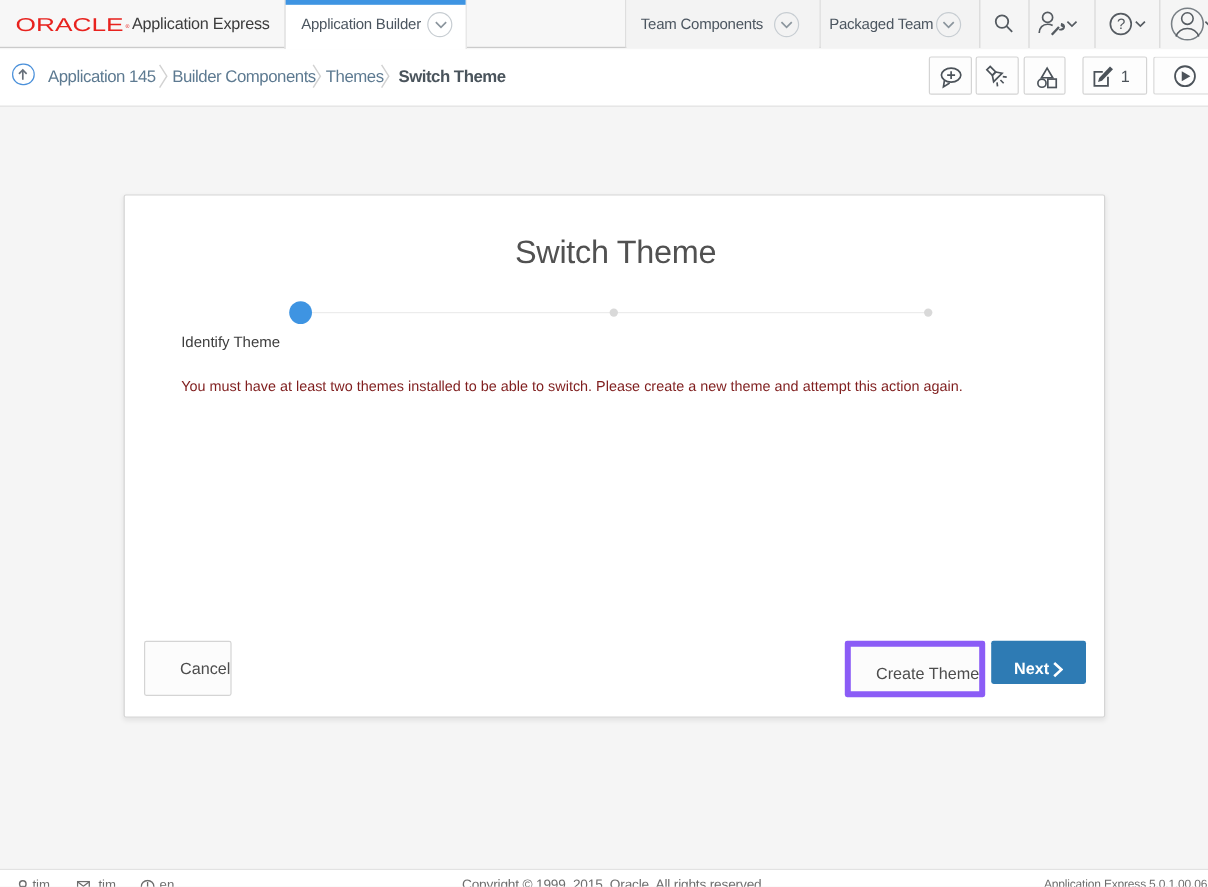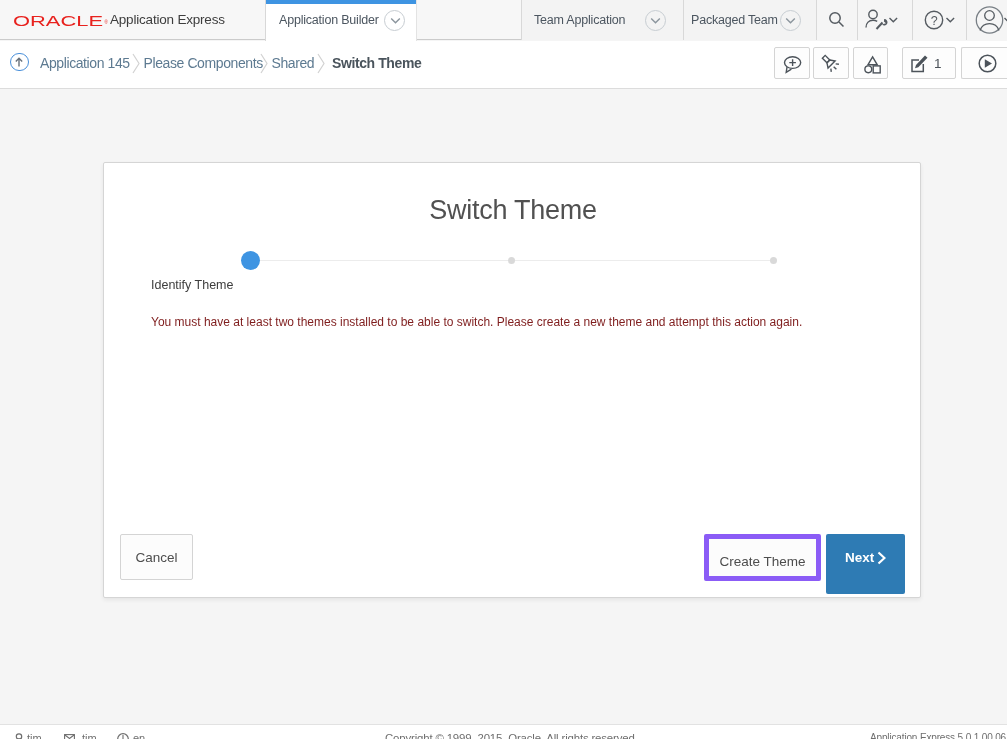--- a/index.html
+++ b/index.html
@@ -13,21 +13,21 @@
 #logo { position:absolute; left:13px; top:0; height:40px; display:flex; align-items:center; }
 #ae { position:absolute; left:110px; top:0; height:40px; line-height:40px;
   font-size:13.5px; letter-spacing:-0.2px; color:#3d3d3d;text-align:center; }
 .vsep { position:absolute; top:0; width:1px; height:40px; background:#d8d8d8; }
 .tab { position:absolute; top:0; height:40px; background:#f3f3f3; }
 .lbl { position:absolute; top:0; height:40px; line-height:41px; font-size:12.5px; letter-spacing:-0.2px; color:#4c5660; }
 .cir { position:absolute; top:9.5px; width:21px; height:21px; border:1px solid #c7cdd2;
   border-radius:50%; background:transparent; }
 .cir svg { position:absolute; left:2.5px; top:2.5px; }
 #tab-active { position:absolute; left:237px; top:0; width:152px; height:41px; background:#fff;
-  border-left:1px solid #d8d8d8; border-right:1px solid #e3e3e3;margin-left:28px; }
+  border-left:1px solid #d8d8d8; border-right:1px solid #e3e3e3; }
 #tab-active .blue { position:absolute; left:0; top:0; width:100%; height:4px; background:#3e94e2; }
 .hicon { position:absolute; top:0; height:40px; }
 
 #crumb { position:absolute; left:0; top:41px; width:1007px; height:48px; background:#fff;
   border-bottom:1px solid #dcdcdc; }
 #upcir { position:absolute; left:10px; top:11.7px; width:18.8px; height:18.8px; border:1.6px solid #4a90da; border-radius:50%; }
 .bc { position:absolute; top:0; height:47px; line-height:45px; font-size:14px; letter-spacing:-0.4px; color:#5d7a91; }
 .bcsep { position:absolute; top:12px; width:8px; height:21px; }
 .tbtn { position:absolute; top:6px; height:32px; background:#fdfdfd; border:1px solid #d4d4d4; border-radius:2px; }
 
@@ -39,26 +39,26 @@
 
 #track { position:absolute; left:147px; top:97px; width:523px; height:1px; background:#ececec; }
 .dot { position:absolute; border-radius:50%; }
 #dot1 { left:136.5px; top:87.5px; width:19px; height:19px; background:#3e94e2; }
 #dot2 { left:403.5px; top:94px; width:7px; height:7px; background:#d9d9d9; }
 #dot3 { left:666px; top:94px; width:7px; height:7px; background:#d9d9d9; }
 #steplbl { position:absolute; left:47px; top:115px; width:200px; 
   font-size:12.5px; font-weight:normal; color:#3d3d3d; }
 #msg { position:absolute; left:47px; top:152px; font-size:12px; color:#7f1d1d;text-align:right; }
 
-.btn { position:absolute; border-radius:2px; font-size:13.5px; text-align:center; }
+.btn { position:absolute; border-radius:2px; font-size:13.5px; text-align:right; }
 #btn-cancel { left:16px; top:371px; width:73px; height:46px; line-height:45px;
   background:#fcfcfc; border:1px solid #d4d4d4; color:#4d4d4d; }
 #btn-create { left:600px; top:371px; width:117px; height:47px; line-height:46px;
   background:#fcfcfc; border:5px solid #8b5cf6; color:#4d4d4d; }
-#btn-next { left:722px; top:371px; width:79px; height:60px; line-height:47px;
+#btn-next { left:722px; top:371px; width:79px; height:36px; line-height:47px;
   background:#2e7bb4; color:#fff; font-weight:bold; text-align:left; padding-left:19px; }
 
 #foot { position:absolute; left:0; top:724px; width:1007px; height:15px; background:#fff;
   border-top:1px solid #e2e2e2; }
 .ftxt { position:absolute; top:7px; font-size:11px; color:#6e6e6e; }
 </style>
 </head>
 <body>
 <div id="page">
 
@@ -76,21 +76,21 @@
       <div class="lbl" style="left:13px;">Application Builder</div>
       <div class="cir" style="left:118px;">
         <svg width="15" height="15" viewBox="0 0 15 15">
             <path d="M3.2 5.5l4.3 4.3 4.3-4.3" fill="none" stroke="#8b959d" stroke-width="1.4"></path>
           </svg>
       </div>
     </div>
 
     <div class="vsep" style="left:521px;"></div>
     <div class="tab" style="left:522px; width:161px;">
-      <div class="lbl" style="left:12px;">Team Application</div>
+      <div class="lbl" style="left:12px;">Team Components</div>
       <div class="cir" style="left:122.5px;">
         <svg width="15" height="15" viewBox="0 0 15 15">
             <path d="M3.2 5.5l4.3 4.3 4.3-4.3" fill="none" stroke="#8b959d" stroke-width="1.4"></path>
           </svg>
       </div>
     </div>
     <div class="vsep" style="left:683px;"></div>
     <div class="tab" style="left:684px; width:132px;">
       <div class="lbl" style="left:7px;">Packaged Team</div>
       <div class="cir" style="left:95.5px;">
@@ -142,25 +142,25 @@
   <div id="crumb">
     <div id="upcir">
       <svg width="16" height="16" viewBox="0 0 16 16">
           <path d="M8 12.5V4.5M4.8 7.5L8 4.3l3.2 3.2" fill="none" stroke="#67707a" stroke-width="1.4"></path>
         </svg>
     </div>
     <div class="bc" style="left:40px;">Application 145</div>
     <svg class="bcsep" style="left:131.5px;" viewBox="0 0 8 21">
         <path d="M1 1l6 9.5-6 9.5" fill="none" stroke="#d2d2d2" stroke-width="1.2"></path>
       </svg>
-    <div class="bc" style="left:143.5px;">Please Components</div>
+    <div class="bc" style="left:143.5px;">Builder Components</div>
     <svg class="bcsep" style="left:259.5px;" viewBox="0 0 8 21">
         <path d="M1 1l6 9.5-6 9.5" fill="none" stroke="#d2d2d2" stroke-width="1.2"></path>
       </svg>
-    <div class="bc" style="left:271.5px;">Shared</div>
+    <div class="bc" style="left:271.5px;">Themes</div>
     <svg class="bcsep" style="left:317px;" viewBox="0 0 8 21">
         <path d="M1 1l6 9.5-6 9.5" fill="none" stroke="#d2d2d2" stroke-width="1.2"></path>
       </svg>
     <div class="bc" style="left:332px; font-weight:bold; color:#4a545c;">Switch Theme</div>
 
     <div class="tbtn" style="left:774px; width:36px;">
       <svg width="34" height="30" viewBox="0 0 34 30">
         <ellipse cx="17.6" cy="14.6" rx="8.1" ry="5.8" fill="none" stroke="#4c535a" stroke-width="1.4"></ellipse>
         <path d="M12 19.2L11.2 24.4l5.2-3.3" fill="none" stroke="#4c535a" stroke-width="1.4"></path>
         <path d="M17.6 11.3v6.6M14.3 14.6h6.6" stroke="#4c535a" stroke-width="1.4"></path>

